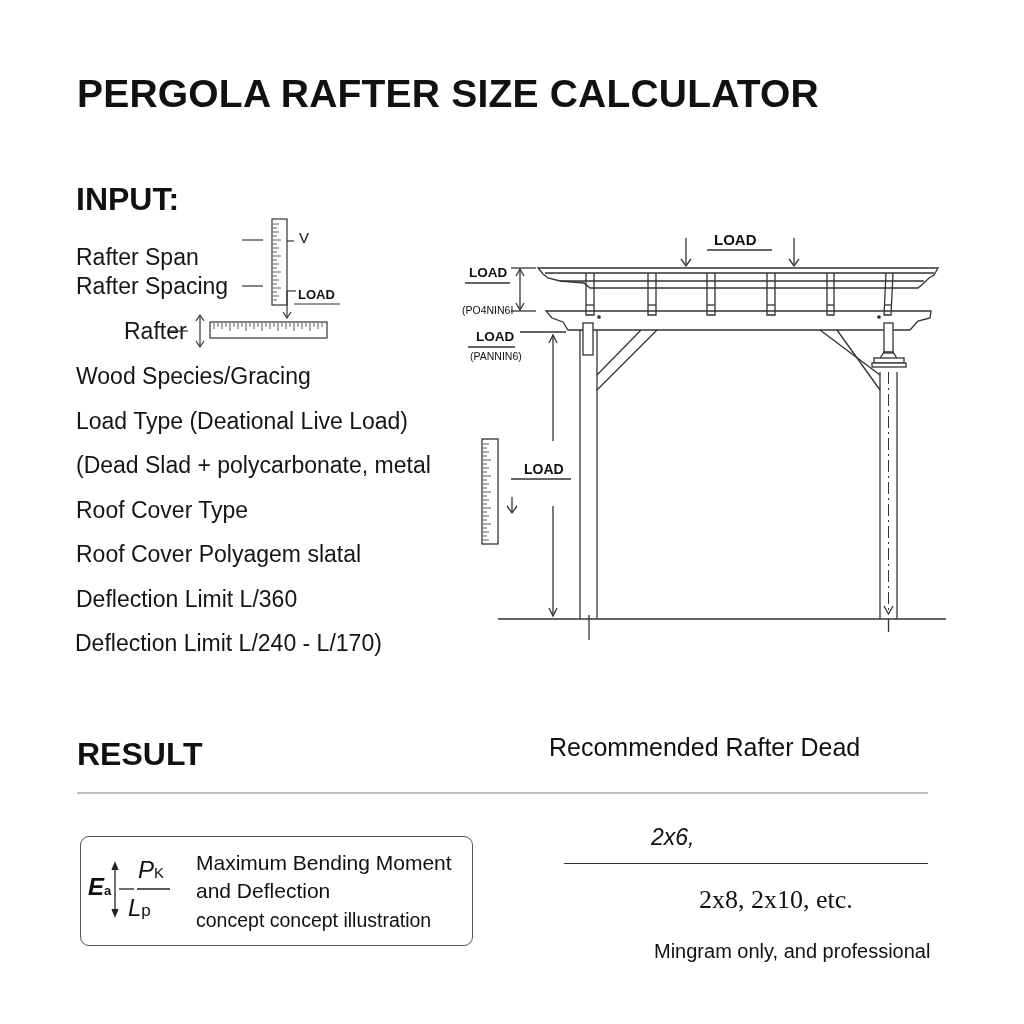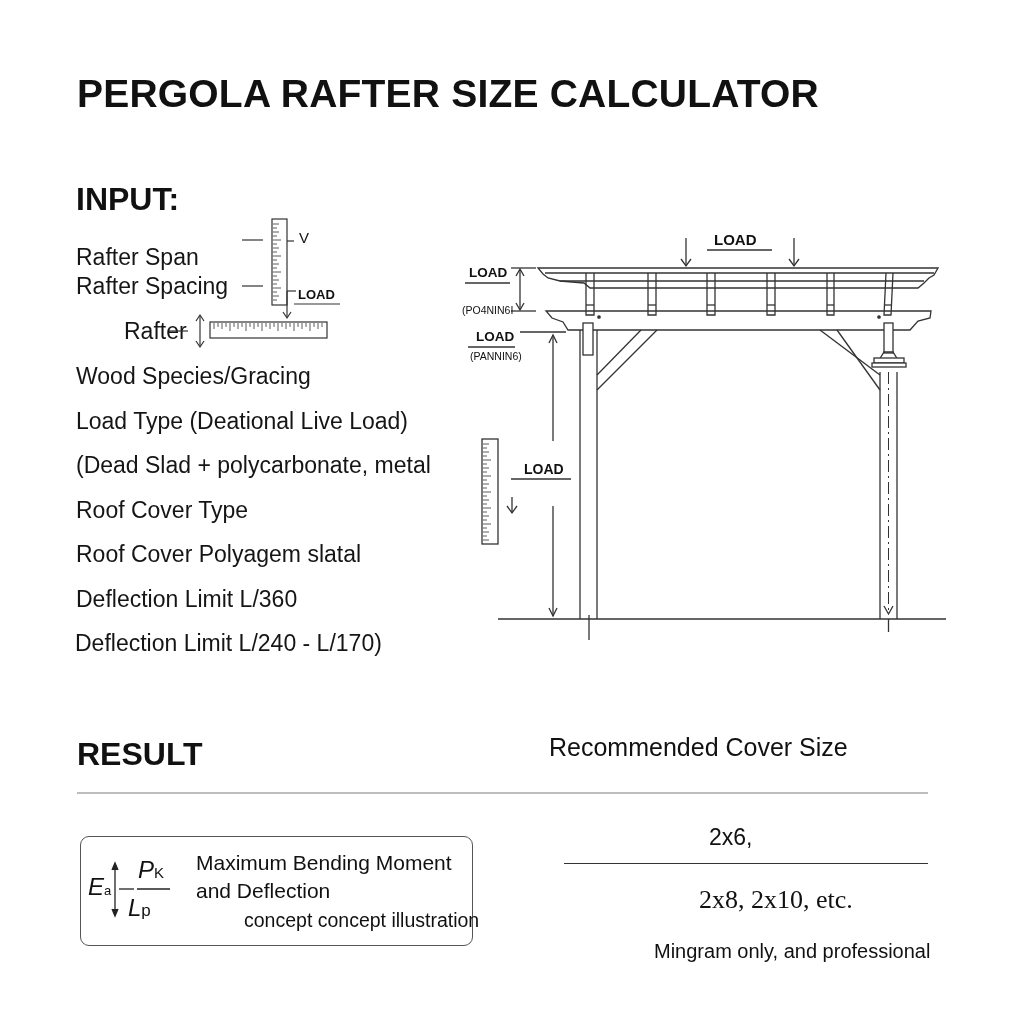--- a/index.html
+++ b/index.html
@@ -5,21 +5,21 @@
     html, body { margin: 0; padding: 0; background: #ffffff; }
     body { width: 1024px; height: 1024px; position: relative; overflow: hidden; font-family: "Liberation Sans", sans-serif; color: #111; }
     .abs { position: absolute; }
     .title { left: 77px; top: 72px; font-size: 39px; font-weight: bold; letter-spacing: 0.2px; white-space: nowrap; }
     .h2 { font-size: 32px; font-weight: bold; white-space: nowrap; }
     .inp { left: 76px; font-size: 23px; white-space: nowrap; color: #151515; }
     .lbl { font-size: 13px; font-weight: bold; white-space: nowrap; }
     .lbl-sm { font-size: 10.5px; white-space: nowrap; }
     .rec { left: 549px; top: 733px; font-size: 25px; white-space: nowrap; }
     .divider { left: 77px; top: 792px; width: 851px; height: 2px; background: #bdbdbd; }
-    .size1 { left: 709px; top: 824px; font-size: 23px; white-space: nowrap; }
+    .size1 { left: 651px; top: 824px; font-size: 23px; white-space: nowrap; font-style: italic; }
     .size-line { left: 564px; top: 863px; width: 364px; height: 1px; background: #333; }
     .size2 { left: 699px; top: 885px; font-size: 26px; white-space: nowrap; font-family: Liberation Serif, serif; }
     .disclaimer { left: 654px; top: 940px; font-size: 20px; white-space: nowrap; }
     .concept-box { left: 80px; top: 836px; width: 393px; height: 110px; border: 1.5px solid #555; border-radius: 9px; box-sizing: border-box; }
     .concept-text { left: 196px; font-size: 21px; white-space: nowrap; }
     svg { position: absolute; left: 0; top: 0; }
   </style>
 </head>
 <body>
 
@@ -221,37 +221,37 @@
 </svg>
 
 <div class="abs lbl" style="left:714px; top:231px; font-size:15px;">LOAD</div>
 <div class="abs lbl" style="left:469px; top:265px; font-size:13.5px;">LOAD</div>
 <div class="abs lbl-sm" style="left:462px; top:286px;margin-top:18px;">(PO4NIN6I</div>
 <div class="abs lbl" style="left:476px; top:329px; font-size:13.5px;">LOAD</div>
 <div class="abs lbl-sm" style="left:470px; top:350px;">(PANNIN6)</div>
 <div class="abs lbl" style="left:524px; top:461px; font-size:14px;">LOAD</div>
 
 <div class="abs h2" style="left:77px; top:736px;">RESULT</div>
-<div class="abs rec">Recommended Cover Size</div>
+<div class="abs rec">Recommended Rafter Dead</div>
 <div class="abs divider"></div>
 
 <div class="abs concept-box"></div>
 <svg width="1024" height="1024" viewBox="0 0 1024 1024" style="pointer-events:none;">
   <g stroke="#222" stroke-width="1.3" fill="none">
     <line x1="115" y1="865" x2="115" y2="914"></line>
     <polyline points="112,870 115,863 118,870" fill="#222"></polyline>
     <polyline points="112,909 115,916 118,909" fill="#222"></polyline>
     <line x1="119" y1="889" x2="134" y2="889"></line>
     <line x1="137" y1="889" x2="170" y2="889"></line>
   </g>
 </svg>
-<div class="abs" style="left:88px; top:873px; font-size:24px; font-style:italic; white-space:nowrap;"><span>E</span><span style="font-size:13px; font-style:normal;">a</span></div>
+<div class="abs" style="left:88px; top:873px; font-size:24px; font-style:italic; white-space:nowrap;font-weight:bold;"><span>E</span><span style="font-size:13px; font-style:normal;">a</span></div>
 <div class="abs" style="left:138px; top:856px; font-size:24px; font-style:italic; white-space:nowrap;"><span>P</span><span style="font-size:15px; font-style:normal;">K</span></div>
 <div class="abs" style="left:128px; top:894px; font-size:24px; font-style:italic; white-space:nowrap;"><span>L</span><span style="font-size:17px; font-style:normal;">p</span></div>
 
 <div class="abs concept-text" style="top:851px;">Maximum Bending Moment</div>
 <div class="abs concept-text" style="top:879px;">and Deflection</div>
-<div class="abs concept-text" style="top:909px; font-size:19.5px;margin-left:48px;">concept concept illustration</div>
+<div class="abs concept-text" style="top:909px; font-size:19.5px;">concept concept illustration</div>
 
 <div class="abs size1">2x6,</div>
 <div class="abs size-line"></div>
 <div class="abs size2">2x8, 2x10, etc.</div>
 <div class="abs disclaimer">Mingram only, and professional</div>
 
 </body></html>

